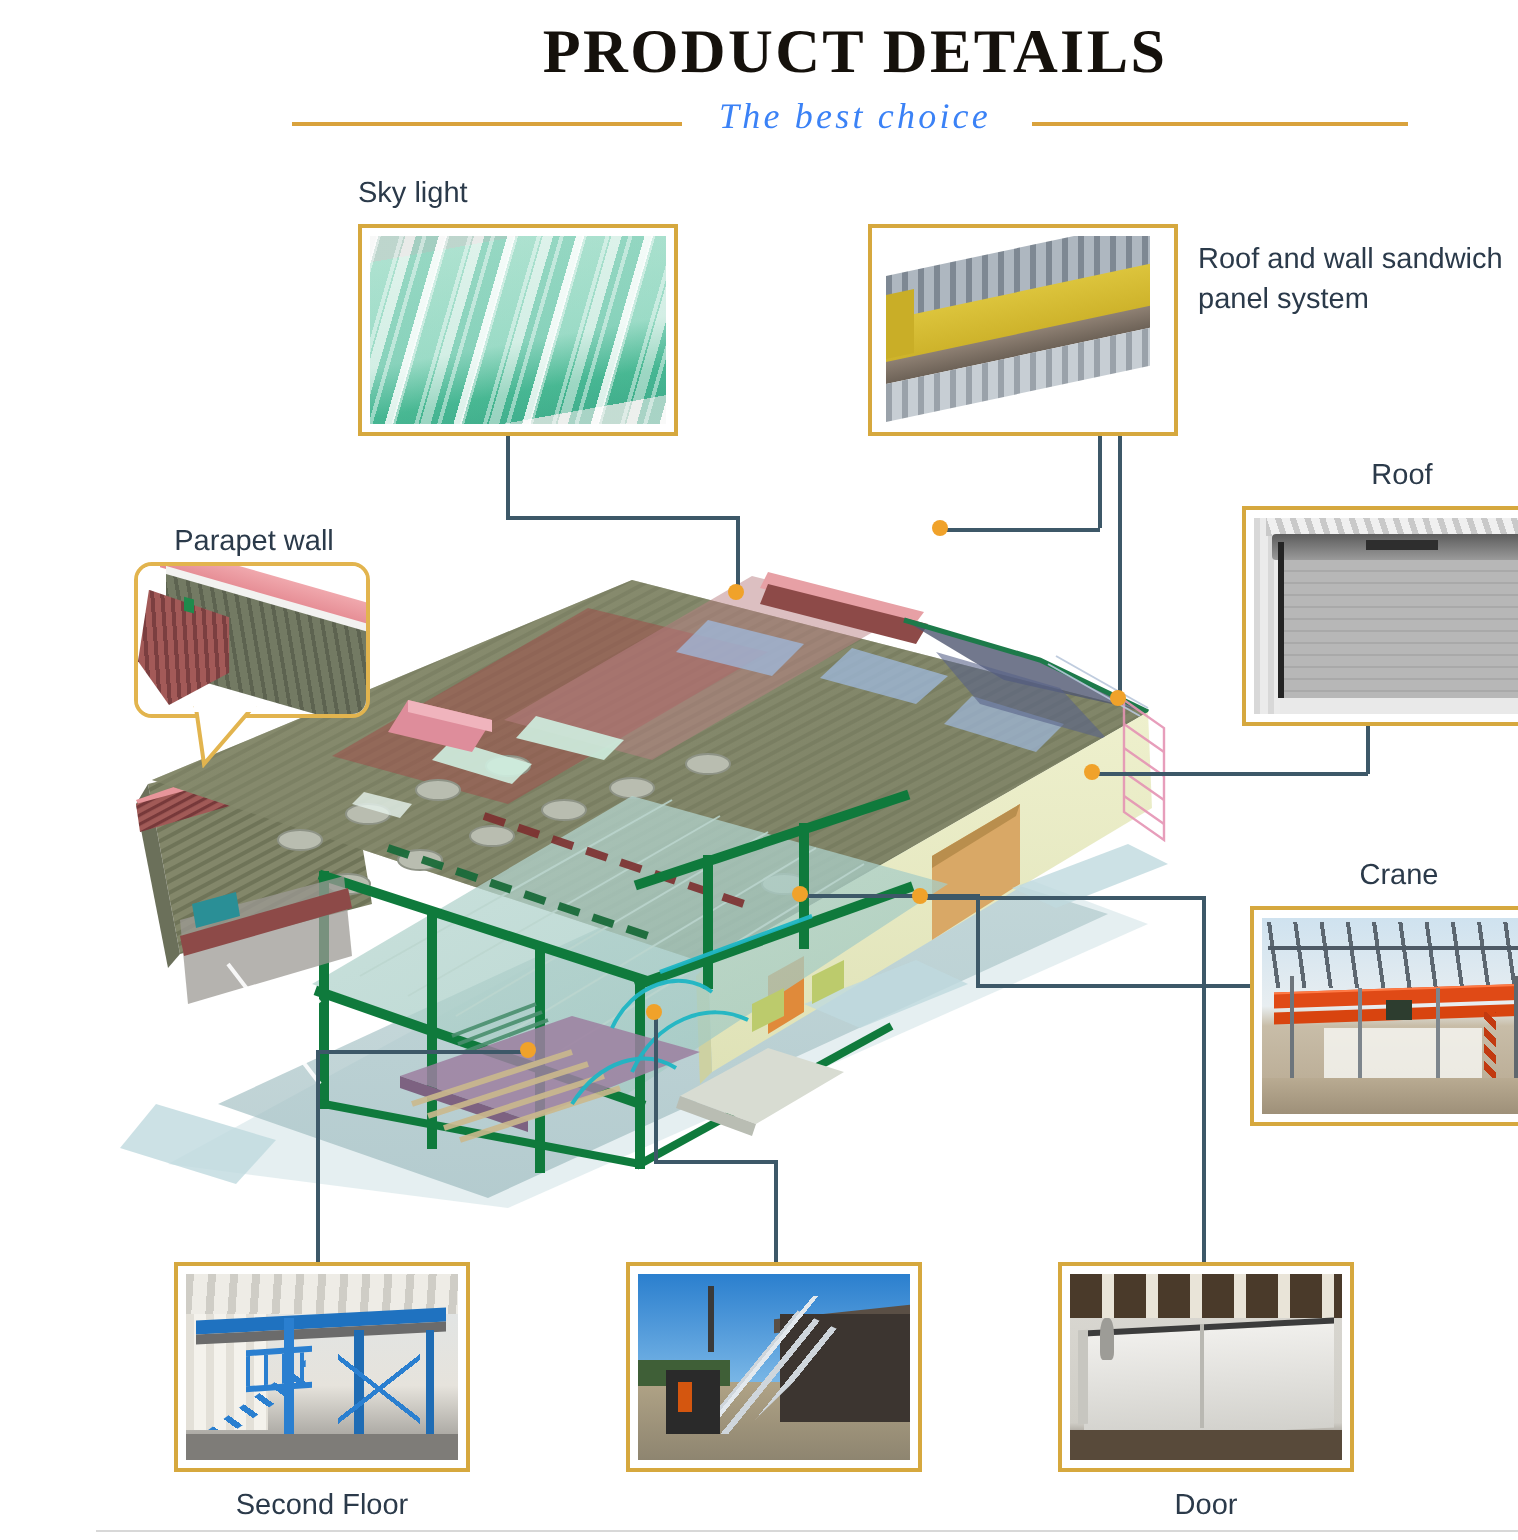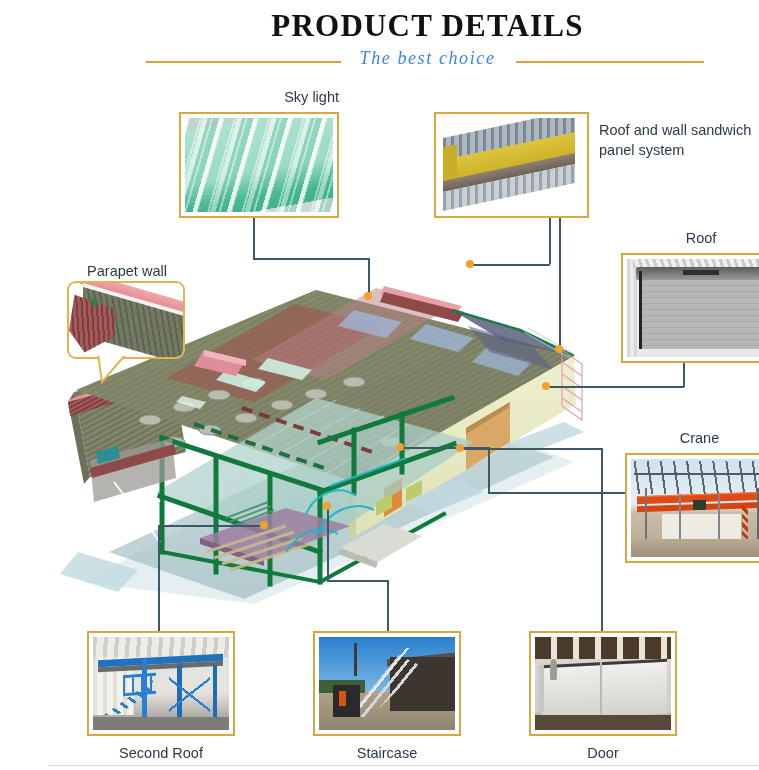--- a/index.html
+++ b/index.html
@@ -409,21 +409,21 @@
   <div class="conn h" style="left:279px;top:580px;width:61px;"></div>
   <div class="conn v" style="left:339px;top:580px;height:52px;"></div>
   <div class="dot" style="left:275px;top:502px;"></div>
 
   <div class="conn h" style="left:412px;top:448px;width:142px;"></div>
   <div class="conn v" style="left:553px;top:448px;height:40px;"></div>
   <div class="conn h" style="left:553px;top:487px;width:2px;"></div>
   <div class="conn v" style="left:553px;top:487px;height:145px;"></div>
   <div class="dot" style="left:408px;top:444px;"></div>
 
-  <div class="cap" style="left:131px;top:88px;width:160px;text-align:right;">Sky light</div>
+  <div class="cap" style="left:131px;top:88px;width:160px;text-align:left;">Sky light</div>
   <div class="card" style="left:131px;top:112px;width:160px;height:106px;">
     <div class="photo">
         <div class="art-skylight"></div>
       </div>
   </div>
 
   <div class="card" style="left:386px;top:112px;width:155px;height:106px;">
     <div class="photo">
       <div class="art-sandwich">
         <div class="sp-top"></div>
@@ -498,39 +498,38 @@
         <div class="sf-stair"></div>
           <div class="sf-rail"></div>
         <div class="sf-colA"></div>
           <div class="sf-colB"></div>
           <div class="sf-colC"></div>
         <div class="sf-brace"></div>
           <div class="sf-floor"></div>
       </div>
     </div>
   </div>
-  <div class="cap" style="left:39px;top:744px;width:148px;text-align:center;">Second Roof</div>
+  <div class="cap" style="left:39px;top:744px;width:148px;text-align:center;">Second Floor</div>
 
   <div class="card" style="left:265px;top:631px;width:148px;height:105px;">
     <div class="photo">
       <div class="art-stair">
         <div class="st-sky"></div>
           <div class="st-ground"></div>
         <div class="st-bldgroof"></div>
           <div class="st-bldg"></div>
           <div class="st-hedge"></div>
         <div class="st-pole"></div>
         <div class="st-flight"></div>
           <div class="st-railA"></div>
         <div class="st-fork"></div>
           <div class="st-forkman"></div>
       </div>
     </div>
   </div>
-  <div class="cap" style="left:265px;top:744px;width:148px;text-align:center;">Staircase</div>
 
   <div class="card" style="left:481px;top:631px;width:148px;height:105px;">
     <div class="photo">
       <div class="art-beam">
         <div class="bm-ceil"></div>
           <div class="bm-body"></div>
         <div class="bm-seam"></div>
           <div class="bm-end"></div>
           <div class="bm-hook"></div>
         <div class="bm-floor"></div>

